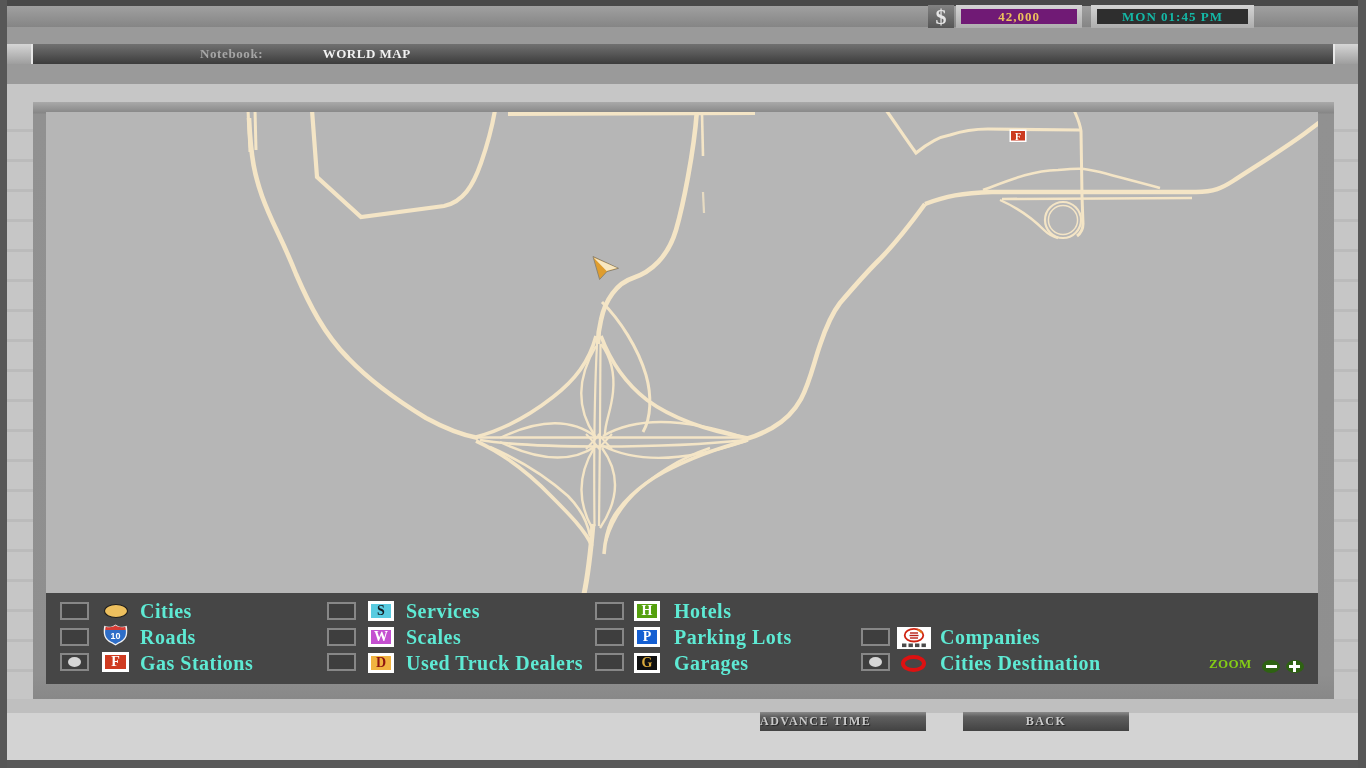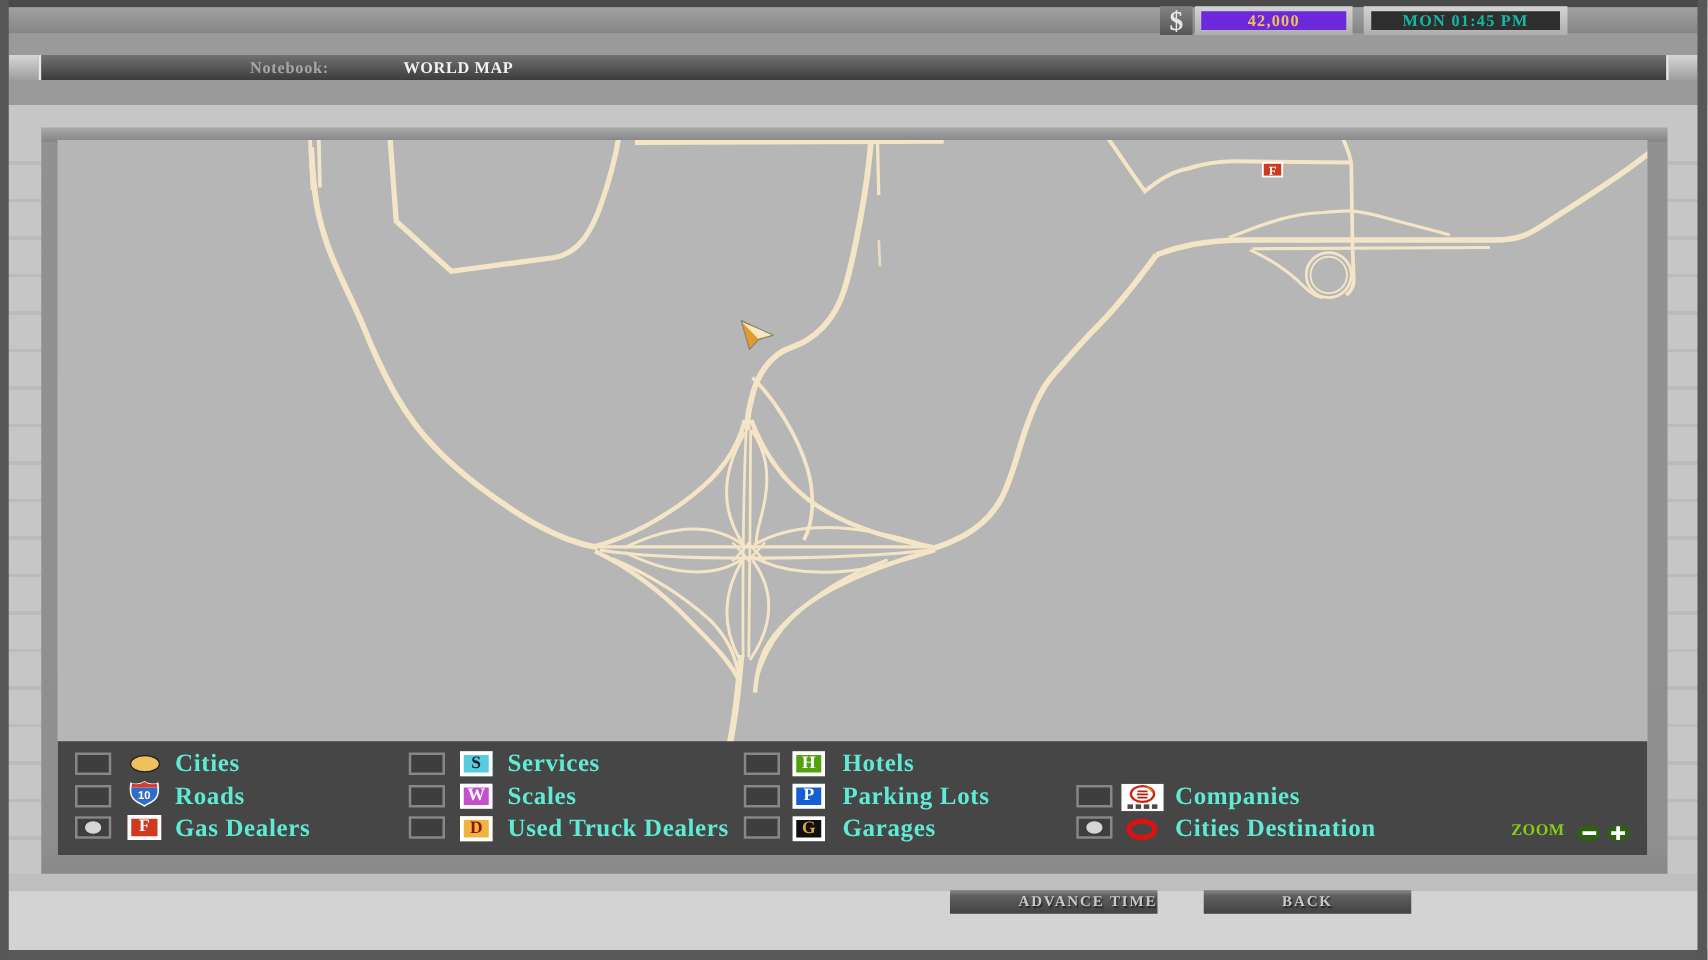--- a/index.html
+++ b/index.html
@@ -23,29 +23,29 @@
 
   <div class="abs" style="left:7px;top:44px;width:24px;height:20px;background:linear-gradient(180deg,#d6d6d6,#9e9e9e);"></div>
   <div class="abs" style="left:31px;top:44px;width:2px;height:20px;background:#e8e8e8;"></div>
   <div class="abs" style="left:33px;top:44px;width:1300px;height:20px;background:linear-gradient(180deg,#717171,#3c3c3c);"></div>
   <div class="abs" style="left:1333px;top:44px;width:2px;height:20px;background:#e8e8e8;"></div>
   <div class="abs" style="left:1335px;top:44px;width:23px;height:20px;background:linear-gradient(180deg,#d6d6d6,#9e9e9e);"></div>
   <div class="abs" style="left:200px;top:44px;height:20px;line-height:20px;font-size:13px;letter-spacing:0.6px;color:#a6a6a6;">Notebook:&nbsp;&nbsp;&nbsp;<span style="color:#f2f2f2;letter-spacing:0.5px;margin-left:48px;">WORLD MAP</span></div>
 
   <div class="abs" style="left:928px;top:5px;width:26px;height:23px;background:linear-gradient(180deg,#828282,#565656);color:#e6e6e6;font-size:22px;line-height:23px;text-align:center;">$</div>
   <div class="abs" style="left:956px;top:5px;width:126px;height:23px;background:linear-gradient(180deg,#d4d4d4,#aeaeae);"></div>
-  <div class="abs" style="left:961px;top:9px;width:116px;height:15px;background:#6d28d9;color:#ecc05c;font-size:13px;line-height:15px;text-align:center;letter-spacing:1px;">42,000</div>
+  <div class="abs" style="left:961px;top:9px;width:116px;height:15px;background:#701a75;color:#ecc05c;font-size:13px;line-height:15px;text-align:center;letter-spacing:1px;">42,000</div>
   <div class="abs" style="left:1091px;top:5px;width:163px;height:23px;background:linear-gradient(180deg,#d4d4d4,#aeaeae);"></div>
   <div class="abs" style="left:1097px;top:9px;width:151px;height:15px;background:#2e2e2e;color:#14b8a6;font-size:13px;line-height:15px;text-align:center;letter-spacing:1px;">MON 01:45 PM</div>
 
   <div class="abs" style="left:0;top:699px;width:1366px;height:14px;background:#bfbfbf;"></div>
   <div class="abs" style="left:0;top:713px;width:1366px;height:47px;background:#d3d3d3;"></div>
   <div class="abs" style="left:0;top:760px;width:1366px;height:8px;background:#595959;"></div>
 
-  <div class="abs" style="left:760px;top:712px;width:166px;height:19px;background:linear-gradient(180deg,#8a8a8a,#5f5f5f 25%,#424242);color:#c9c9c9;font-size:12px;line-height:19px;text-align:right;letter-spacing:1.5px;text-shadow:1px 1px 1px #222;">ADVANCE TIME</div>
+  <div class="abs" style="left:760px;top:712px;width:166px;height:19px;background:linear-gradient(180deg,#8a8a8a,#5f5f5f 25%,#424242);color:#c9c9c9;font-size:12px;line-height:19px;text-align:left;letter-spacing:1.5px;text-shadow:1px 1px 1px #222;">ADVANCE TIME</div>
   <div class="abs" style="left:963px;top:712px;width:166px;height:19px;background:linear-gradient(180deg,#8a8a8a,#5f5f5f 25%,#424242);color:#c9c9c9;font-size:12px;line-height:19px;text-align:center;letter-spacing:1.5px;text-shadow:1px 1px 1px #222;">BACK</div>
 
   <div class="abs" style="left:33px;top:102px;width:1301px;height:597px;background:linear-gradient(180deg,#a9a9a9,#868686 11px,#919191 12px,#8f8f8f 96%,#888888);">
     <div class="abs" style="left:13px;top:10px;width:1272px;height:572px;background:#b6b6b6;overflow:hidden;">
 
       <svg class="abs" style="left:0;top:0;" width="1272" height="572" viewBox="46 112 1272 572">
         <g fill="none" stroke="#f4e5c6" stroke-linecap="butt">
           <path d="M248,110 L250,152" stroke-width="3"></path>
           <path d="M255,110 L256,150" stroke-width="3"></path>
           <path d="M249,118 C251,160 255,176 262,196 C272,224 281,236 296,274 C309,304 324,334 348,358 C370,381 398,401 426,418 C448,430 462,435 478,438" stroke-width="4.6"></path>
@@ -153,21 +153,21 @@
             <rect x="5" y="16.5" width="4.4" height="3.6"></rect>
             <rect x="11.5" y="16.5" width="4.4" height="3.6"></rect>
             <rect x="18" y="16.5" width="4.4" height="3.6"></rect>
             <rect x="24.5" y="16.5" width="4.4" height="3.6"></rect>
           </g>
         </svg>
         <div class="abs" style="left:855px;top:62px;width:17px;height:9px;border:4px solid #dd1111;border-radius:50%;"></div>
 
         <div class="lbl" style="left:94px;top:10px;">Cities</div>
         <div class="lbl" style="left:94px;top:36px;">Roads</div>
-        <div class="lbl" style="left:94px;top:62px;">Gas Dealers</div>
+        <div class="lbl" style="left:94px;top:62px;">Gas Stations</div>
         <div class="lbl" style="left:360px;top:10px;">Services</div>
         <div class="lbl" style="left:360px;top:36px;">Scales</div>
         <div class="lbl" style="left:360px;top:62px;">Used Truck Dealers</div>
         <div class="lbl" style="left:628px;top:10px;">Hotels</div>
         <div class="lbl" style="left:628px;top:36px;">Parking Lots</div>
         <div class="lbl" style="left:628px;top:62px;">Garages</div>
         <div class="lbl" style="left:894px;top:36px;">Companies</div>
         <div class="lbl" style="left:894px;top:62px;">Cities Destination</div>
 
         <div class="abs" style="left:1163px;top:63px;font-size:13px;color:#84cc16;letter-spacing:0.4px;">ZOOM</div>

